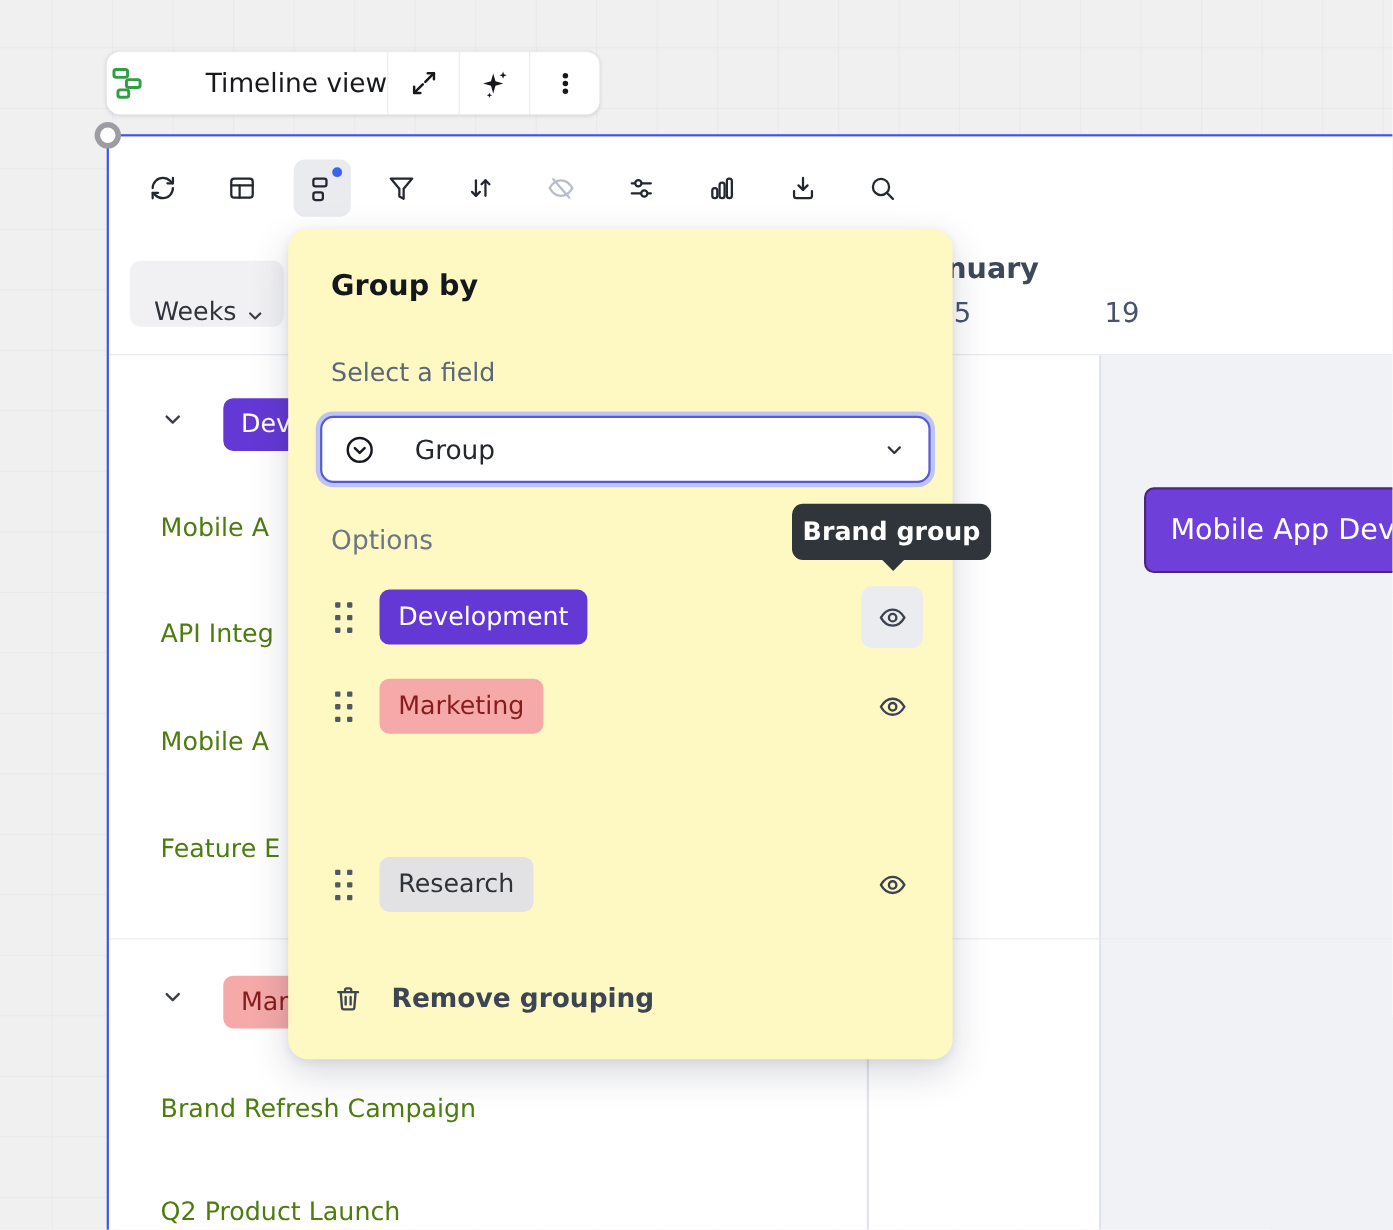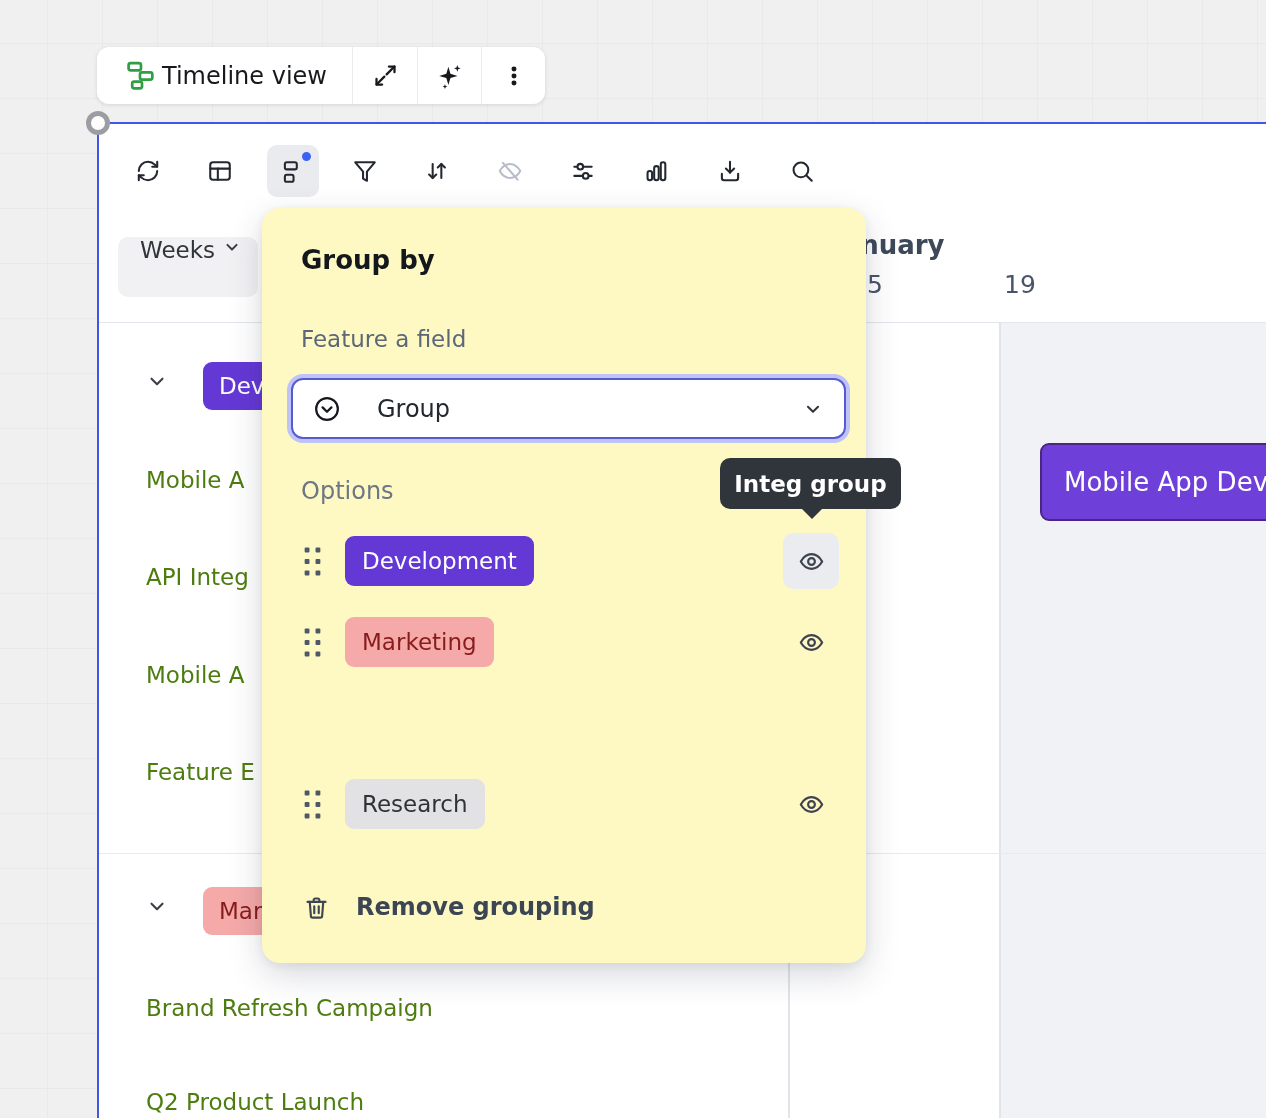--- a/index.html
+++ b/index.html
@@ -15,21 +15,21 @@
     background-position:-8px -12px;
     color:#1c1f24;
   }
   .abs { position:absolute; }
 
   
   .float-bar { left:97px; top:47px; width:448px; height:57px; background:#fff;
     border-radius:12px; box-shadow:0 1px 4px rgba(20,20,40,.12); display:flex; z-index:25; }
   .float-seg { display:flex; align-items:center; justify-content:center; height:100%; }
   .float-seg + .float-seg { border-left:1px solid #ececef; }
-  .seg-title { width:255px; justify-content:center; padding-left:4px; gap:5px; }
+  .seg-title { width:255px; justify-content:space-between; padding-left:4px; gap:5px; }
   .seg-btn { width:64px; cursor:pointer; }
   .widget-title { font-size:24px; font-weight:500; color:#17191d; white-space:nowrap; }
 
   
   .sel-top { left:97px; top:122px; width:1169px; height:2px; background:#4155e8; z-index:22; }
   .sel-left { left:97px; top:122px; width:2px; height:996px; background:#4155e8; z-index:22; }
   .sel-handle { left:86px; top:111px; width:24px; height:24px; border-radius:50%;
     background:#fdfdfd; border:5px solid #9c9ca3; z-index:23; }
 
   
@@ -38,21 +38,21 @@
 
   
   .tool-ic { width:52px; height:52px; top:21px; border-radius:10px; display:flex;
     align-items:center; justify-content:center; cursor:pointer; }
   .tool-ic.selected { background:#e9ebee; }
   .badge-dot { width:13px; height:13px; border-radius:50%; background:#3b63f3;
     border:2px solid #e9ebee; right:6px; top:5px; }
 
   
   .weeks-pill { left:19px; top:113px; width:140px; height:60px; background:#f1f1f3;
-    border-radius:10px; display:flex; align-items:flex-start; padding:0 16px 0 22px;
+    border-radius:10px; display:flex; align-items:flex-end; padding:0 16px 0 22px;
     cursor:pointer; justify-content:space-between; }
   .weeks-label { font-size:23px; color:#30343b; }
   .month-label { left:734px; top:106px; font-size:26px; font-weight:700; color:#3d4859; white-space:nowrap; }
   .week-num { top:146px; font-size:25px; color:#49536b; }
   .hdr-border { left:0; top:198px; width:1167px; height:1px; background:#e4e6eb; }
 
   
   .weekend-col { left:901px; top:199px; width:266px; height:795px; background:#f1f2f5; }
   .vline { top:199px; width:2px; height:795px; background:#e2e4e9; }
   .group-divider { left:0; top:729px; width:1167px; height:1px; background:#e8eaed; }
@@ -276,21 +276,21 @@
         <circle cx="12" cy="5.5" r="2.3"></circle>
           <circle cx="12" cy="12" r="2.3"></circle>
           <circle cx="12" cy="18.5" r="2.3"></circle>
       </svg>
     </span>
   </div>
 </div>
 
 <div class="abs panel">
   <div class="p panel-title">Group by</div>
-  <div class="p field-label">Feature a field</div>
+  <div class="p field-label">Select a field</div>
 
   <div class="p select">
     <span>
       <svg width="28" height="28" viewBox="0 0 24 24" fill="none" stroke="#15181d" stroke-width="1.9" stroke-linecap="round" stroke-linejoin="round">
         <circle cx="12" cy="12" r="9.3"></circle>
           <path d="M8.2 10.6 12 14.4l3.8-3.8"></path>
       </svg>
     </span>
     <span class="select-value">Group</span>
     <span>
@@ -367,14 +367,14 @@
           <path d="M9.5 7V5.2A1.2 1.2 0 0 1 10.7 4h2.6a1.2 1.2 0 0 1 1.2 1.2V7"></path>
         <path d="M6 7l1 12.5a1.5 1.5 0 0 0 1.5 1.5h7a1.5 1.5 0 0 0 1.5-1.5L18 7"></path>
         <path d="M10 11v6"></path>
           <path d="M14 11v6"></path>
       </svg>
     </span>
     <span class="remove-label">Remove grouping</span>
   </div>
 </div>
 
-<div class="abs tooltip">Integ group</div>
+<div class="abs tooltip">Brand group</div>
 <div class="abs tooltip-caret"></div>
 
 </body></html>

